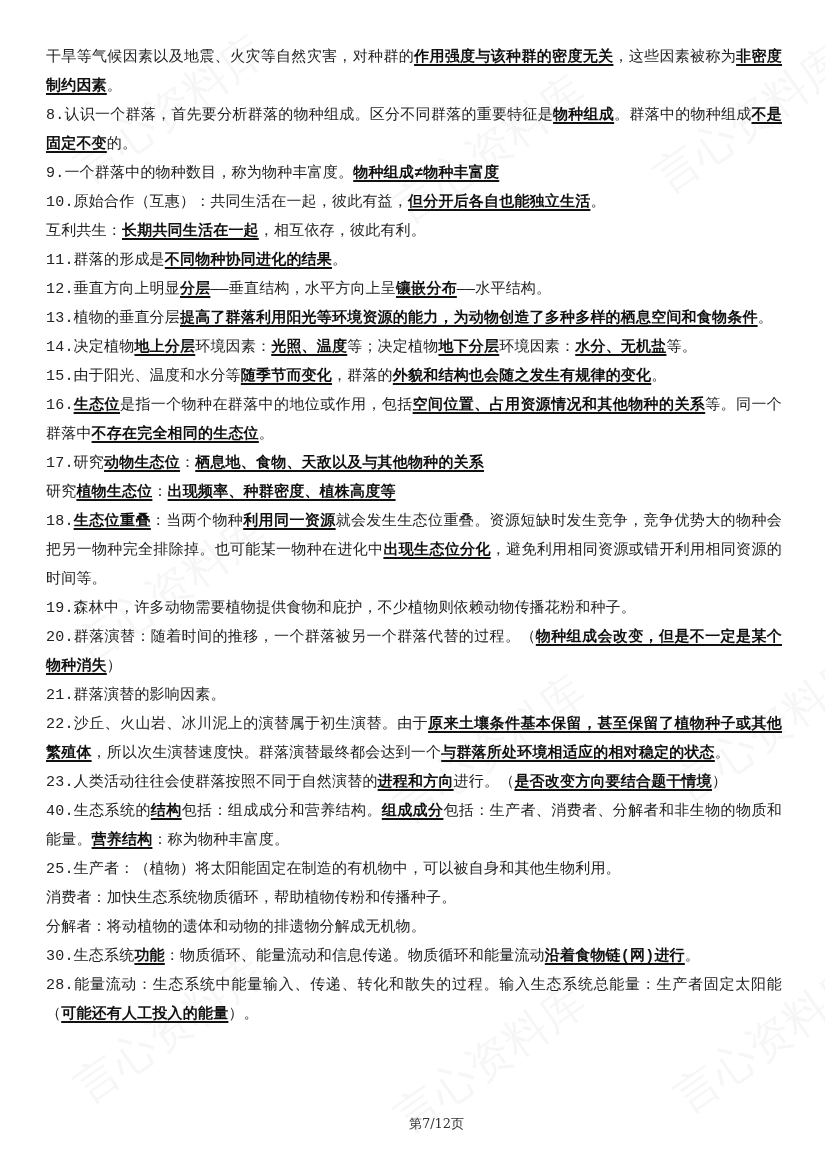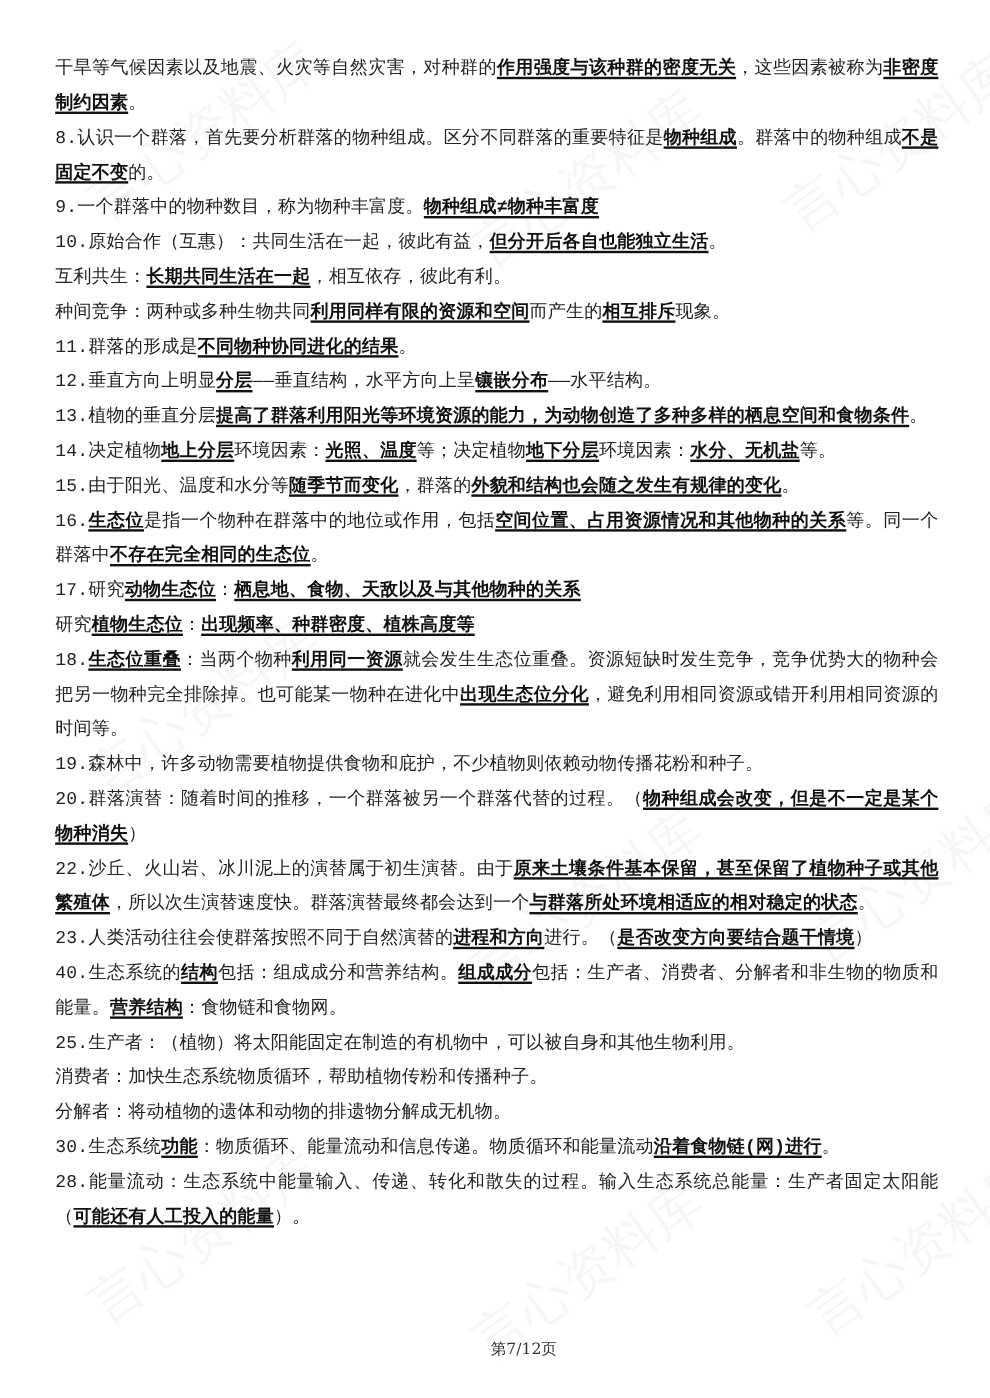--- a/index.html
+++ b/index.html
@@ -23,35 +23,35 @@
 <div class="wm" style="left:60px;top:1000px;">言心资料库</div>
 <div class="wm" style="left:380px;top:1030px;">言心资料库</div>
 <div class="wm" style="left:660px;top:1010px;">言心资料库</div>
 
 <div class="page" id="doc">
     <div class="line"><span>干旱等气候因素以及地震、火灾等自然灾害，对种群的</span><span class="u">作用强度与该种群的密度无关</span><span>，这些因素被称为</span><span class="u">非密度制约因素</span><span>。</span></div>
     <div class="line"><span>8.认识一个群落，首先要分析群落的物种组成。区分不同群落的重要特征是</span><span class="u">物种组成</span><span>。群落中的物种组成</span><span class="u">不是固定不变</span><span>的。</span></div>
     <div class="line"><span>9.一个群落中的物种数目，称为物种丰富度。</span><span class="u">物种组成≠物种丰富度</span></div>
     <div class="line"><span>10.原始合作（互惠）：共同生活在一起，彼此有益，</span><span class="u">但分开后各自也能独立生活</span><span>。</span></div>
     <div class="line"><span>互利共生：</span><span class="u">长期共同生活在一起</span><span>，相互依存，彼此有利。</span></div>
-    <div class="line"><span>种间竞争：两种或多种生物共同</span><span class="u">利用同样有限的资源和空间</span><span>而产生的</span><span class="u">相互排斥</span><span>现象。</span></div>
     <div class="line"><span>11.群落的形成是</span><span class="u">不同物种协同进化的结果</span><span>。</span></div>
     <div class="line"><span>12.垂直方向上明显</span><span class="u">分层</span><span>——垂直结构，水平方向上呈</span><span class="u">镶嵌分布</span><span>——水平结构。</span></div>
     <div class="line"><span>13.植物的垂直分层</span><span class="u">提高了群落利用阳光等环境资源的能力，为动物创造了多种多样的栖息空间和食物条件</span><span>。</span></div>
     <div class="line"><span>14.决定植物</span><span class="u">地上分层</span><span>环境因素：</span><span class="u">光照、温度</span><span>等；决定植物</span><span class="u">地下分层</span><span>环境因素：</span><span class="u">水分、无机盐</span><span>等。</span></div>
     <div class="line"><span>15.由于阳光、温度和水分等</span><span class="u">随季节而变化</span><span>，群落的</span><span class="u">外貌和结构也会随之发生有规律的变化</span><span>。</span></div>
     <div class="line"><span>16.</span><span class="u">生态位</span><span>是指一个物种在群落中的地位或作用，包括</span><span class="u">空间位置、占用资源情况和其他物种的关系</span><span>等。同一个群落中</span><span class="u">不存在完全相同的生态位</span><span>。</span></div>
     <div class="line"><span>17.研究</span><span class="u">动物生态位</span><span>：</span><span class="u">栖息地、食物、天敌以及与其他物种的关系</span></div>
     <div class="line"><span>研究</span><span class="u">植物生态位</span><span>：</span><span class="u">出现频率、种群密度、植株高度等</span></div>
     <div class="line"><span>18.</span><span class="u">生态位重叠</span><span>：当两个物种</span><span class="u">利用同一资源</span><span>就会发生生态位重叠。资源短缺时发生竞争，竞争优势大的物种会把另一物种完全排除掉。也可能某一物种在进化中</span><span class="u">出现生态位分化</span><span>，避免利用相同资源或错开利用相同资源的时间等。</span></div>
     <div class="line"><span>19.森林中，许多动物需要植物提供食物和庇护，不少植物则依赖动物传播花粉和种子。</span></div>
     <div class="line"><span>20.群落演替：随着时间的推移，一个群落被另一个群落代替的过程。（</span><span class="u">物种组成会改变，但是不一定是某个物种消失</span><span>）</span></div>
+    <div class="line"><span>21.群落演替的影响因素。</span></div>
     <div class="line"><span>22.沙丘、火山岩、冰川泥上的演替属于初生演替。由于</span><span class="u">原来土壤条件基本保留，甚至保留了植物种子或其他繁殖体</span><span>，所以次生演替速度快。群落演替最终都会达到一个</span><span class="u">与群落所处环境相适应的相对稳定的状态</span><span>。</span></div>
     <div class="line"><span>23.人类活动往往会使群落按照不同于自然演替的</span><span class="u">进程和方向</span><span>进行。（</span><span class="u">是否改变方向要结合题干情境</span><span>）</span></div>
-    <div class="line"><span>40.生态系统的</span><span class="u">结构</span><span>包括：组成成分和营养结构。</span><span class="u">组成成分</span><span>包括：生产者、消费者、分解者和非生物的物质和能量。</span><span class="u">营养结构</span><span>：食物链和食物网。</span></div>
+    <div class="line"><span>40.生态系统的</span><span class="u">结构</span><span>包括：组成成分和营养结构。</span><span class="u">组成成分</span><span>包括：生产者、消费者、分解者和非生物的物质和能量。</span><span class="u">营养结构</span><span>：称为物种丰富度。</span></div>
     <div class="line"><span>25.生产者：（植物）将太阳能固定在制造的有机物中，可以被自身和其他生物利用。</span></div>
     <div class="line"><span>消费者：加快生态系统物质循环，帮助植物传粉和传播种子。</span></div>
     <div class="line"><span>分解者：将动植物的遗体和动物的排遗物分解成无机物。</span></div>
     <div class="line"><span>30.生态系统</span><span class="u">功能</span><span>：物质循环、能量流动和信息传递。物质循环和能量流动</span><span class="u">沿着食物链(网)进行</span><span>。</span></div>
     <div class="line"><span>28.能量流动：生态系统中能量输入、传递、转化和散失的过程。输入生态系统总能量：生产者固定太阳能（</span><span class="u">可能还有人工投入的能量</span><span>）。</span></div>
   </div>
 
 <div class="footer">第7/12页</div>
 
 </body></html>

